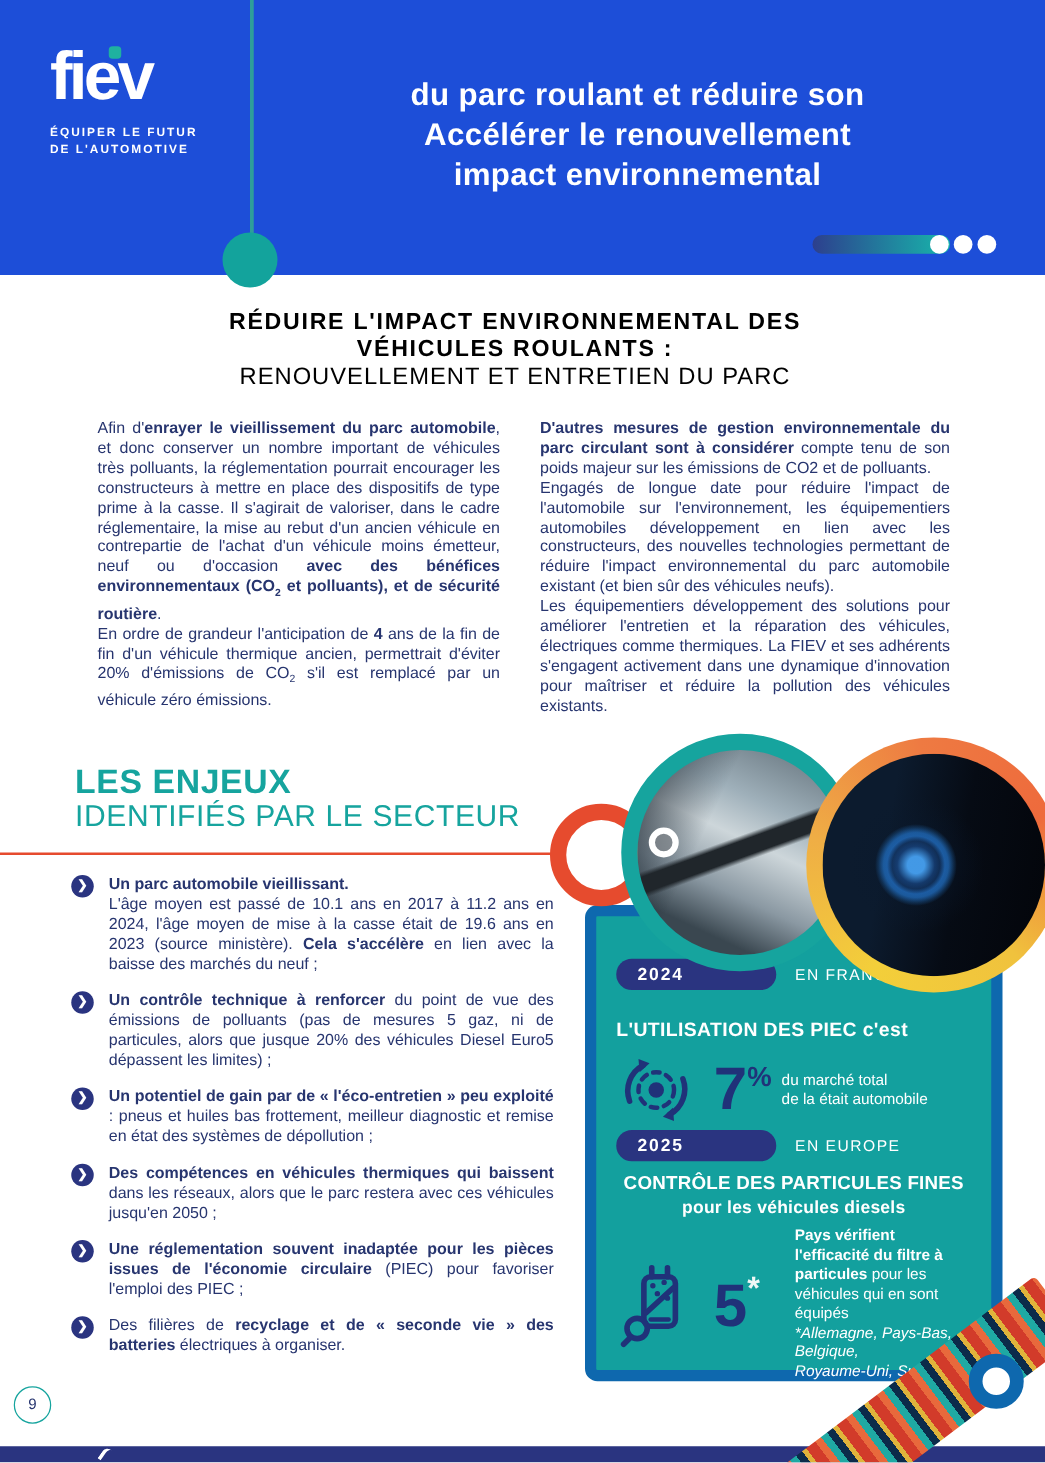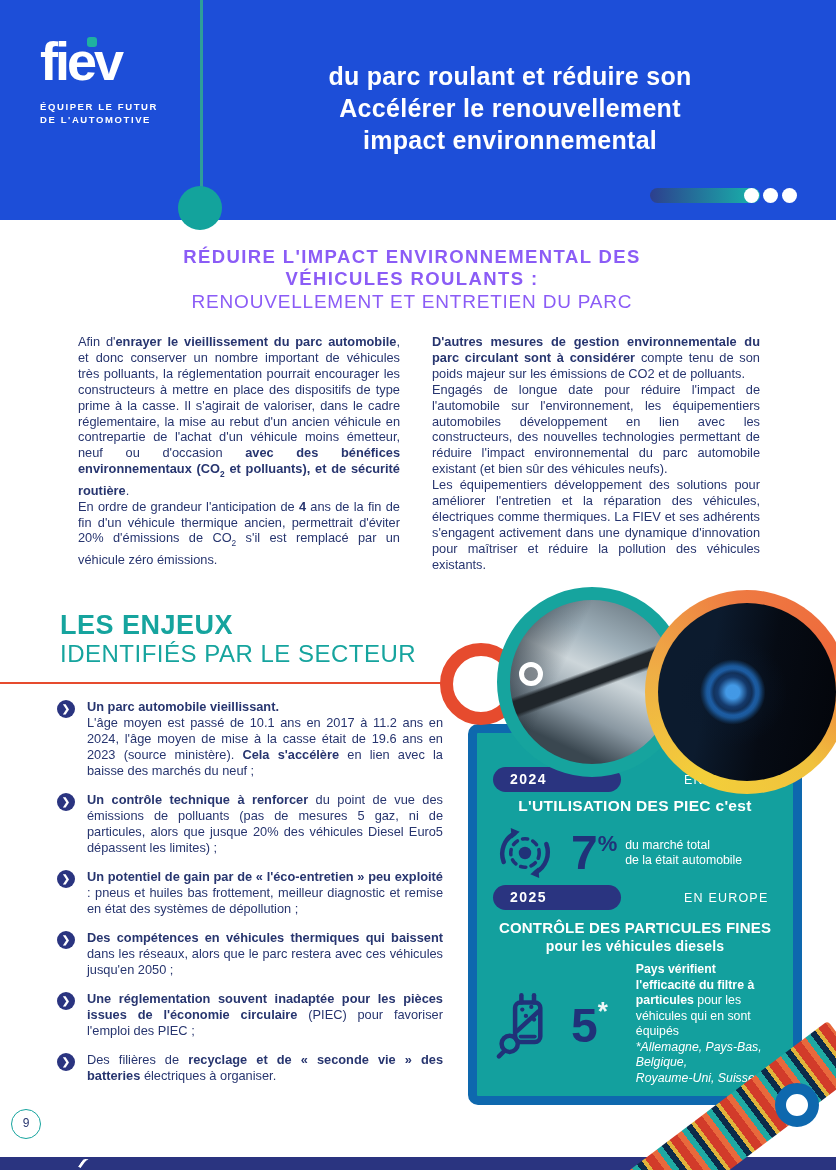--- a/index.html
+++ b/index.html
@@ -18,21 +18,21 @@
   .tagline{margin-top:12px;font-size:9.5px;font-weight:700;letter-spacing:1.6px;line-height:13px;}
   .hdr-title{position:absolute;left:270px;top:60px;width:480px;text-align:center;color:#ffffff;
              font-size:25px;font-weight:800;line-height:32px;letter-spacing:.3px;}
   .grad-bar{position:absolute;left:650px;top:188px;width:110px;height:15px;border-radius:8px;
             background:linear-gradient(90deg,#2d3f8e,#17b7ab);}
   .hdots span{position:absolute;top:188px;width:15px;height:15px;border-radius:50%;background:#fff;}
   .hdots .d1{left:744px}.hdots .d2{left:763px}.hdots .d3{left:782px}
   .teal-ball{position:absolute;left:178px;top:186px;width:44px;height:44px;border-radius:50%;background:#13a39c;}
 
   
-  .sec-head{position:absolute;left:0;top:246px;width:824px;text-align:center;color:#8b5cf6;}
+  .sec-head{position:absolute;left:0;top:246px;width:824px;text-align:center;color:#000000;}
   .sec-head .l1,.sec-head .l2{font-size:18.5px;font-weight:800;letter-spacing:1.4px;line-height:22px;}
   .sec-head .l3{font-size:19px;font-weight:400;letter-spacing:.8px;line-height:24px;}
 
   
   .col{position:absolute;top:334px;font-size:12.8px;line-height:15.9px;color:#27356f;text-align:justify;}
   .col-left{left:78px;width:322px;}
   .col-right{left:432px;width:328px;}
   .col p{margin:0;}
 
   
@@ -64,27 +64,27 @@
   .photo-right .inner{position:absolute;left:13px;top:13px;width:178px;height:178px;border-radius:50%;
                background:
                 radial-gradient(circle at 42% 50%, rgba(70,160,240,.95) 0 5%, rgba(30,90,170,.55) 11%, rgba(10,25,45,.35) 22%, rgba(0,0,0,0) 40%),
                 radial-gradient(circle at 42% 50%, rgba(0,0,0,0) 14%, rgba(40,140,240,.8) 17% 19%, rgba(0,0,0,0) 24%),
                 linear-gradient(100deg,#0c1b2e 0 30%,#060b14 60%,#03050a 100%);}
 
   
   .infobox{position:absolute;left:468px;top:724px;width:334px;height:381px;box-sizing:border-box;
            border:9px solid #0e68ae;border-radius:10px;background:#13a09e;z-index:2;color:#fff;}
   .ib-in{padding:0 16px;}
-  .pill-row{display:flex;align-items:center;gap:48px;}
+  .pill-row{display:flex;align-items:center;}
   .pill-row.first{margin-top:34px;}
   .pill-row.second{}
   .pill{width:128px;height:25px;border-radius:13px;background:#2a3480;color:#fff;font-size:14px;
         font-weight:700;letter-spacing:1.5px;line-height:25px;padding-left:17px;box-sizing:border-box;}
   .region{margin-left:15px;font-size:12.5px;letter-spacing:1.2px;}
-  .ib-title{margin-top:5px;text-align:center;font-size:15.5px;font-weight:800;letter-spacing:.3px;}
+  .ib-title{margin-top:24px;font-size:15.5px;font-weight:800;letter-spacing:.3px;}
   .ib-title2{margin-top:8px;text-align:center;font-size:15px;font-weight:800;letter-spacing:.2px;line-height:19px;}
   .ib-title2 .sub-line{font-size:14px;}
   .stat-row{display:flex;align-items:center;margin-top:6px;}
   .stat-row svg{flex:0 0 64px;}
   .stat-val{font-size:48px;font-weight:800;color:#203279;line-height:1;margin:0 8px 0 14px;}
   .stat-val .pct{font-size:22px;vertical-align:18px;}
   .stat-val .star{font-size:26px;vertical-align:22px;color:#eef7f6;}
   .stat-cap{font-size:12.3px;line-height:15px;}
   .stat-desc{font-size:12.3px;line-height:15.5px;margin-left:20px;width:212px;text-align:left;}
   .ring-corner{position:absolute;left:775px;top:1083px;width:44px;height:44px;border:11px solid #0e68ae;

